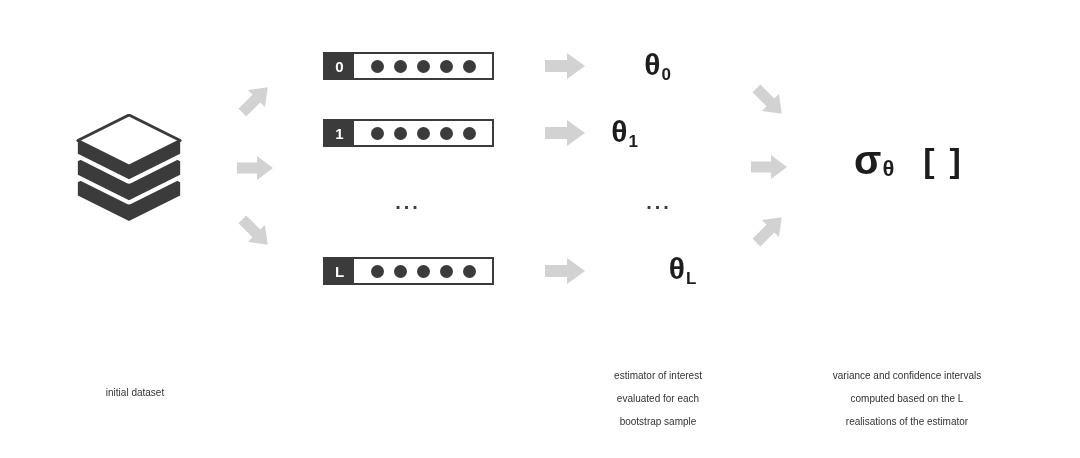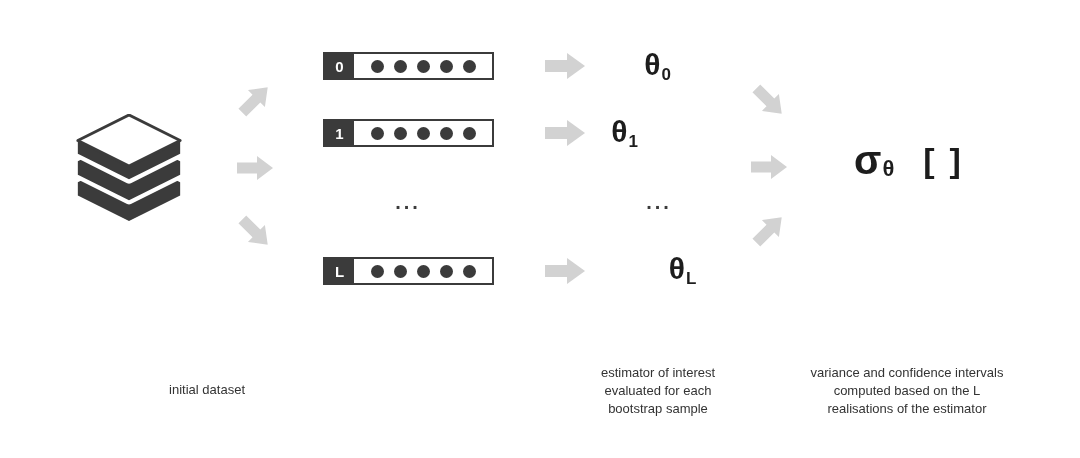--- a/index.html
+++ b/index.html
@@ -69,21 +69,21 @@
 
   
   .sigma-group { left: 854px; top: 139px; display: flex; align-items: flex-start; color: #1d1d1d; }
   .sigma-symbol { font-size: 40px; font-weight: bold; line-height: 42px; }
   .sigma-sub { font-size: 22px; font-weight: bold; margin-top: 17px; margin-left: 1px; }
   .bracket-group { display: flex; gap: 15px; margin-left: 29px; margin-top: 1px; }
   .bracket { font-size: 34px; font-weight: bold; line-height: 40px; }
 
   
   .caption {
-    color: var(--text); font-size: 13px; line-height: 18px;
+    color: var(--text); font-size: 10px; line-height: 23px;
     text-align: center; transform: translateX(-50%);
     white-space: pre-line;
   }
 </style>
 </head>
 <body>
 
 <div class="canvas">
 
   <svg class="abs dataset-icon" viewBox="0 0 120 114" xmlns="http://www.w3.org/2000/svg">
@@ -197,21 +197,21 @@
 
   <div class="abs sigma-group">
     <span class="sigma-symbol">σ</span>
     <span class="sigma-sub">θ</span>
     <span class="bracket-group">
       <span class="bracket">[</span>
       <span class="bracket">]</span>
     </span>
   </div>
 
-  <div class="abs caption" style="left:135px; top:381px; width:220px;text-align:right;">initial dataset</div>
+  <div class="abs caption" style="left:135px; top:381px; width:220px;">initial dataset</div>
   <div class="abs caption" style="left:658px; top:364px; width:260px;">estimator of interest
 evaluated for each
 bootstrap sample</div>
   <div class="abs caption" style="left:907px; top:364px; width:300px;">variance and confidence intervals
 computed based on the L
 realisations of the estimator</div>
 
 </div>
 
 </body></html>

